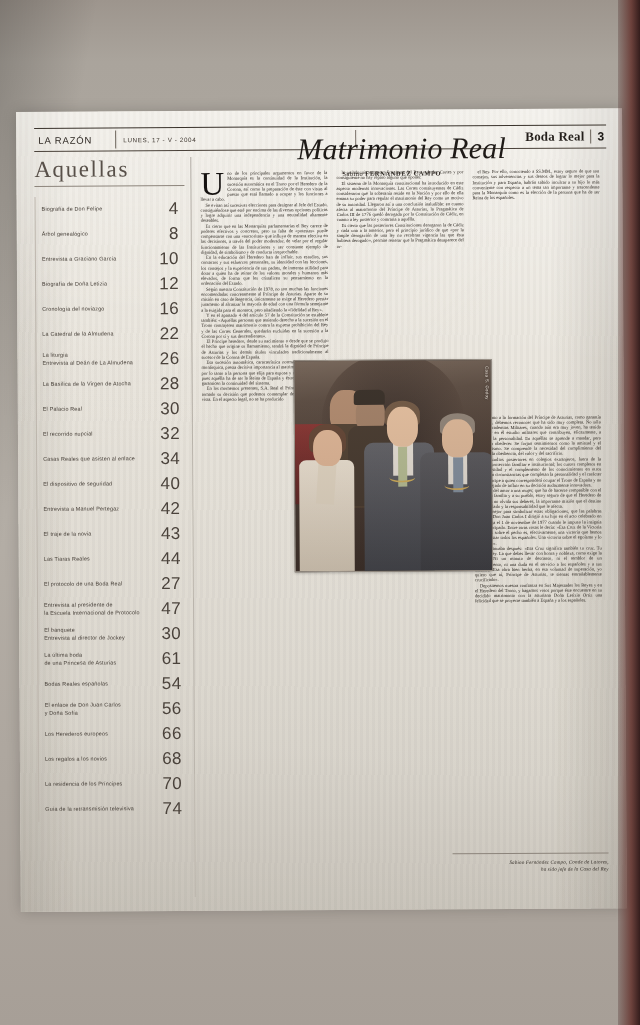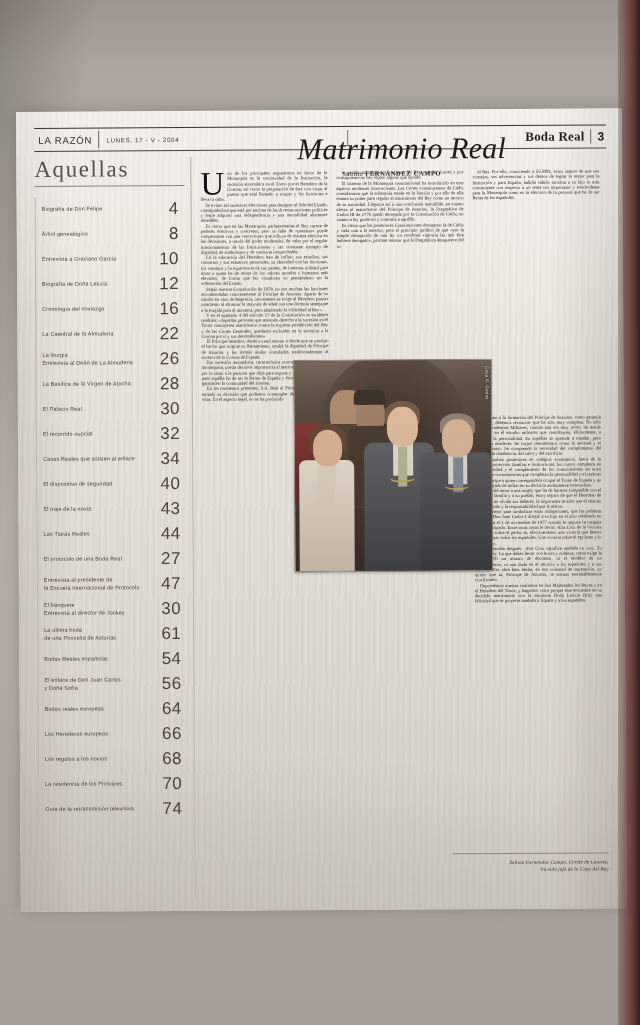--- a/index.html
+++ b/index.html
@@ -49,21 +49,21 @@
                rgba(120,112,102,.10) 78%, rgba(110,100,90,.22) 100%);
   }
   
   .masthead{
     position:absolute;left:18px;top:16px;width:572px;height:22px;
     border-top:1.6px solid #3a332c;border-bottom:1.1px solid #4a423a;
     display:flex;align-items:center;z-index:6;
   }
   .mh-name{
     font-family:"Liberation Sans", sans-serif;
-    font-size:9.5px;letter-spacing:.9px;color:#2d2722;padding:0 6px 0 4px;
+    font-size:9.5px;letter-spacing:.9px;color:#2d2722;padding:0 23px 0 4px;
   }
   .mh-sep{width:1px;align-self:stretch;background:#6d655c;margin:2px 0;}
   .mh-date{
     font-family:"Liberation Sans", sans-serif;
     font-size:6.3px;letter-spacing:.6px;color:#433c35;padding-left:7px;white-space:nowrap;
   }
   .mh-spacer{flex:1;}
   .mh-tick{width:1px;align-self:stretch;background:#7a716a;margin:3px 0;}
   .mh-section{
     font-family:"Liberation Serif", serif;font-weight:bold;
@@ -276,20 +276,24 @@
           </div>
           <div class="toc-row">
             <div class="toc-label">Casas Reales que asisten al enlace</div>
             <div class="toc-page">34</div>
           </div>
           <div class="toc-row">
             <div class="toc-label">El dispositivo de seguridad</div>
             <div class="toc-page">40</div>
           </div>
           <div class="toc-row">
+            <div class="toc-label">Entrevista a Manuel Pertegaz</div>
+            <div class="toc-page">42</div>
+          </div>
+          <div class="toc-row">
             <div class="toc-label">El traje de la novia</div>
             <div class="toc-page">43</div>
           </div>
           <div class="toc-row">
             <div class="toc-label">Las Tiaras Reales</div>
             <div class="toc-page">44</div>
           </div>
           <div class="toc-row">
             <div class="toc-label">El protocolo de una Boda Real</div>
             <div class="toc-page">27</div>
@@ -306,24 +310,20 @@
             <div class="toc-label">La última boda<br>de una Princesa de Asturias</div>
             <div class="toc-page">61</div>
           </div>
           <div class="toc-row">
             <div class="toc-label">Bodas Reales españolas</div>
             <div class="toc-page">54</div>
           </div>
           <div class="toc-row">
             <div class="toc-label">El enlace de Don Juan Carlos<br>y Doña Sofía</div>
             <div class="toc-page">56</div>
-          </div>
-          <div class="toc-row">
-            <div class="toc-label">Bodas reales europeas</div>
-            <div class="toc-page">64</div>
           </div>
           <div class="toc-row">
             <div class="toc-label">Los Herederos europeos</div>
             <div class="toc-page">66</div>
           </div>
           <div class="toc-row">
             <div class="toc-label">Los regalos a los novios</div>
             <div class="toc-page">68</div>
           </div>
           <div class="toc-row">

